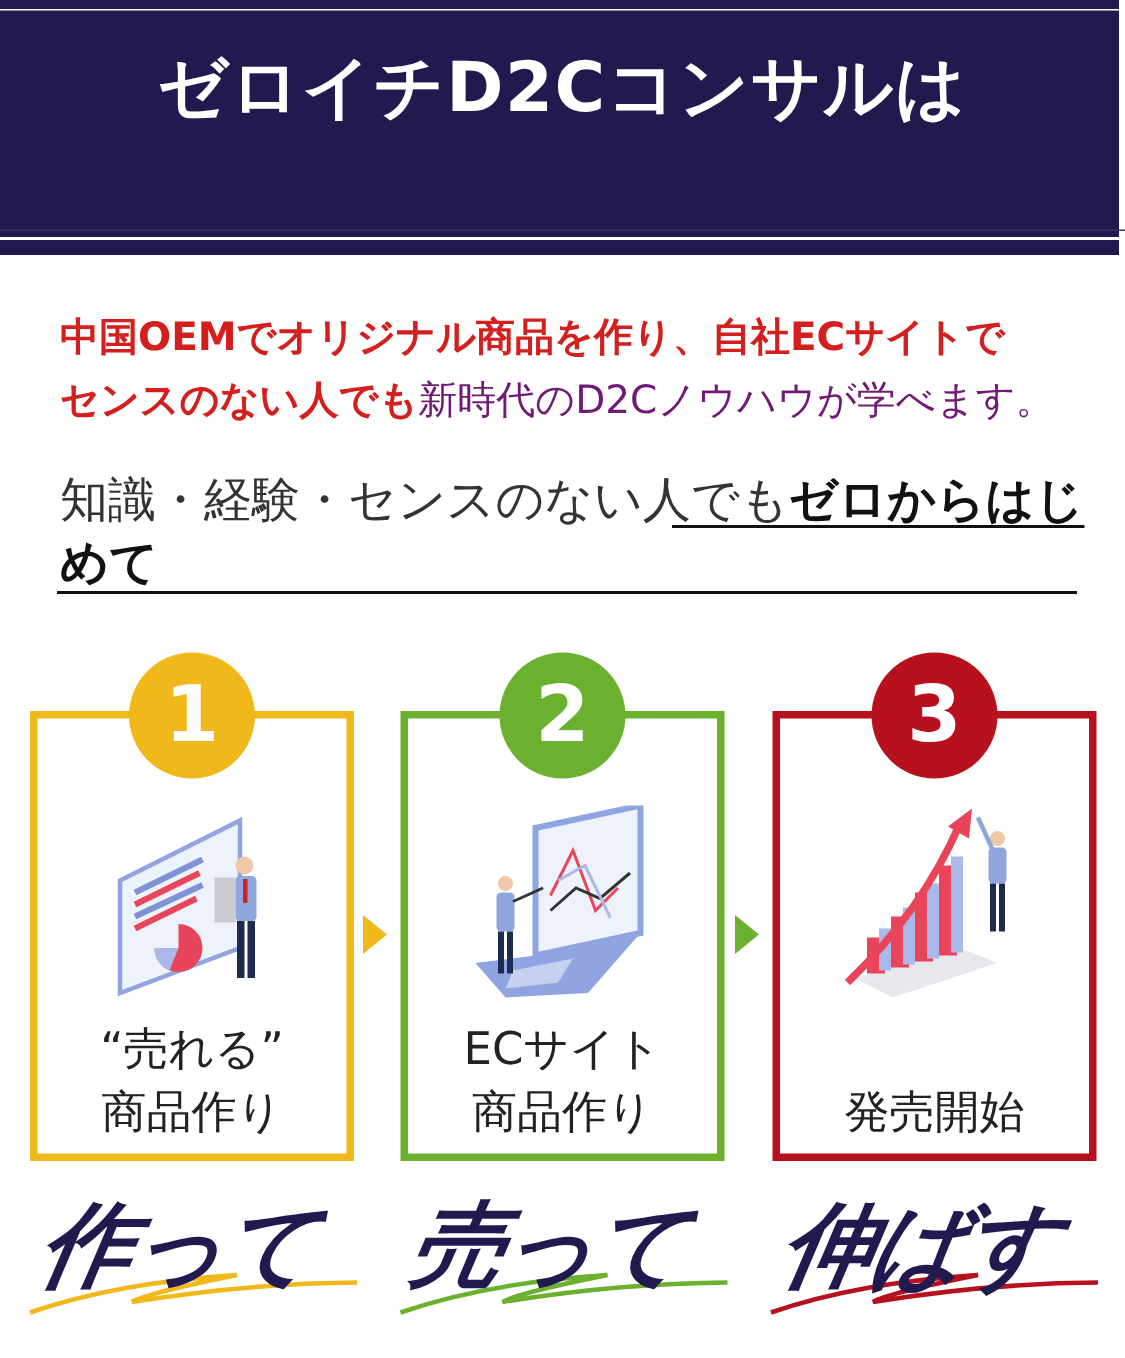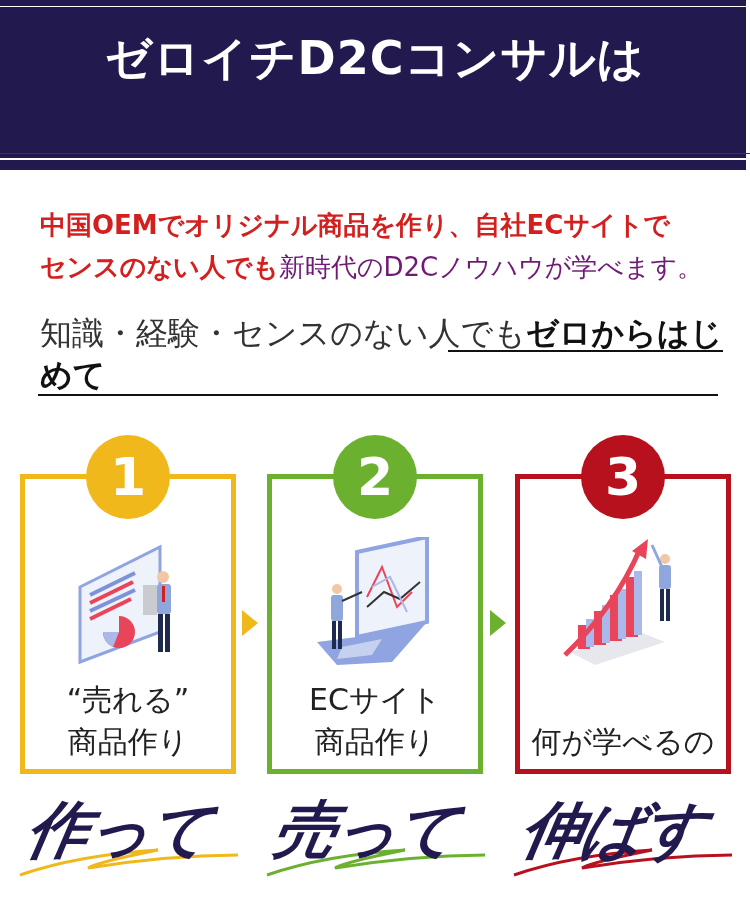--- a/index.html
+++ b/index.html
@@ -128,21 +128,21 @@
     <path d="M5,118 Q55,70 80,12" fill="none" stroke="#e9455a" stroke-width="5"></path>
     <polygon points="72,14 88,2 86,22" fill="#e9455a"></polygon>
     <circle cx="105" cy="22" r="5" fill="#f2c7a5"></circle>
     <rect x="99" y="28" width="12" height="24" rx="3" fill="#8fa7dc"></rect>
     <line x1="102" y1="30" x2="92" y2="8" stroke="#8fa7dc" stroke-width="3"></line>
     <rect x="100" y="52" width="4" height="32" fill="#1e2a4e"></rect>
     <rect x="106" y="52" width="4" height="32" fill="#1e2a4e"></rect>
   </svg>
   <div class="step-label">
     <br>
-    <span>何が学べるの</span>
+    <span>発売開始</span>
   </div>
 </div>
 
 <div class="verb verb1">
   <svg width="220" height="100">
     <path d="M2,95 Q60,75 140,70 Q80,82 70,88 Q150,75 225,75" fill="none" stroke="#f1b81b" stroke-width="3"></path>
   </svg>
   <span>作って</span>
 </div>
 <div class="verb verb2">

